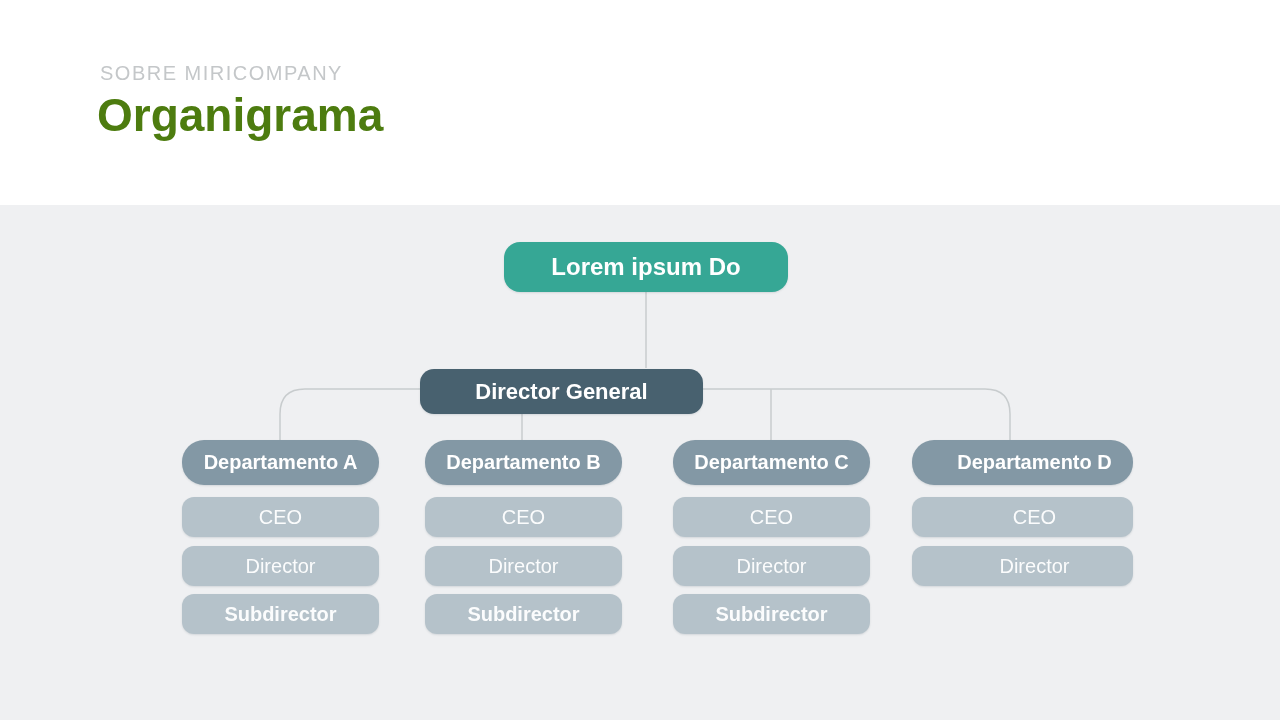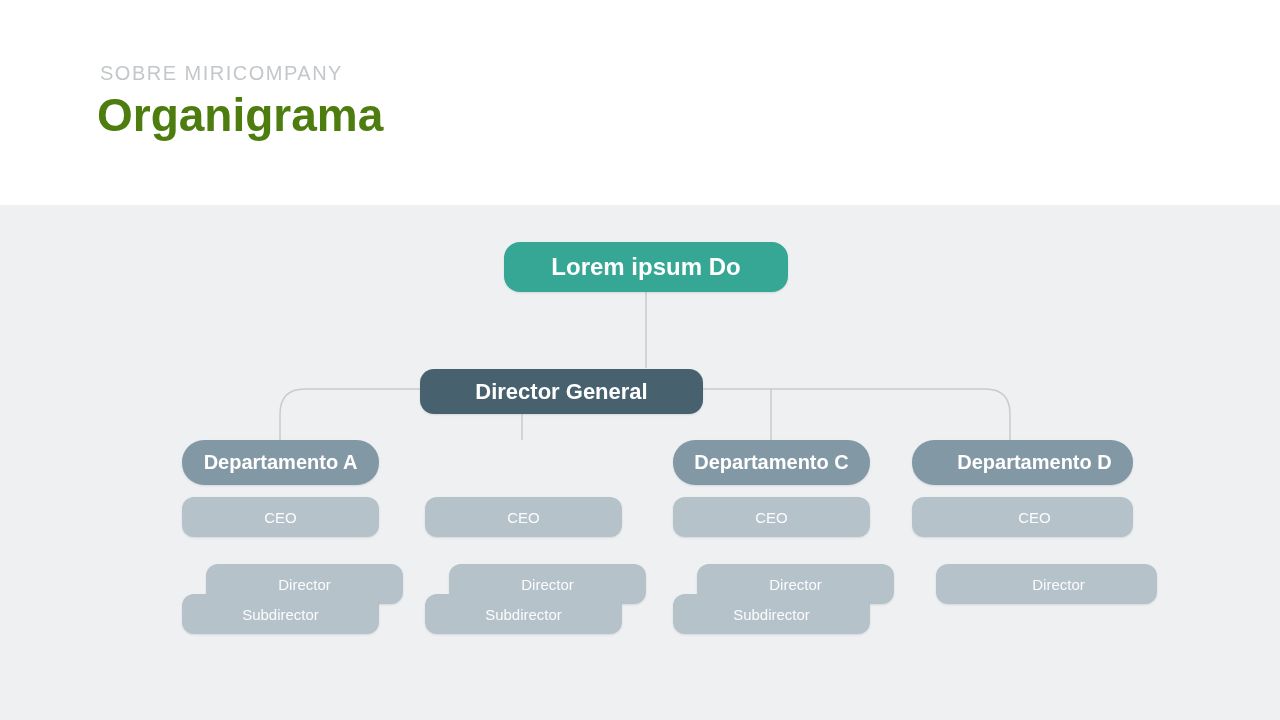--- a/index.html
+++ b/index.html
@@ -79,31 +79,31 @@
     width: 197px; height: 45px;
     background: #8398a5;
     border-radius: 22px;
     font-size: 20px;
     font-weight: 700;
   }
   .node-role {
     width: 197px; height: 40px;
     background: #b5c2ca;
     border-radius: 12px;
-    font-size: 15px;
+    font-size: 20px;
     font-weight: 400;
     color: rgba(255,255,255,0.95);
   }
   .col-a { left: 182px; }
   .col-b { left: 425px; }
   .col-c { left: 673px; }
   .col-d { left: 912px; padding-left: 24px; }
   .row-0 { top: 497px; }
-  .row-1 { top: 564px; margin-left: 24px; }
-  .row-2 { top: 594px; }
+  .row-1 { top: 546px; }
+  .row-2 { top: 594px; font-weight: bold; }
 </style>
 </head>
 <body>
 
 <div class="slide">
 
   <div class="header-band">
     <div class="eyebrow">SOBRE MIRICOMPANY</div>
     <h1 class="title">Organigrama</h1>
   </div>
@@ -117,20 +117,21 @@
 
   <div class="node node-root">Lorem ipsum Do</div>
 
   <div class="node node-manager">Director General</div>
 
   <div class="node node-dept col-a">Departamento A</div>
   <div class="node node-role col-a row-0">CEO</div>
   <div class="node node-role col-a row-1">Director</div>
   <div class="node node-role col-a row-2">Subdirector</div>
 
+  <div class="node node-dept col-b">Departamento B</div>
   <div class="node node-role col-b row-0">CEO</div>
   <div class="node node-role col-b row-1">Director</div>
   <div class="node node-role col-b row-2">Subdirector</div>
 
   <div class="node node-dept col-c">Departamento C</div>
   <div class="node node-role col-c row-0">CEO</div>
   <div class="node node-role col-c row-1">Director</div>
   <div class="node node-role col-c row-2">Subdirector</div>
 
   <div class="node node-dept col-d">Departamento D</div>

